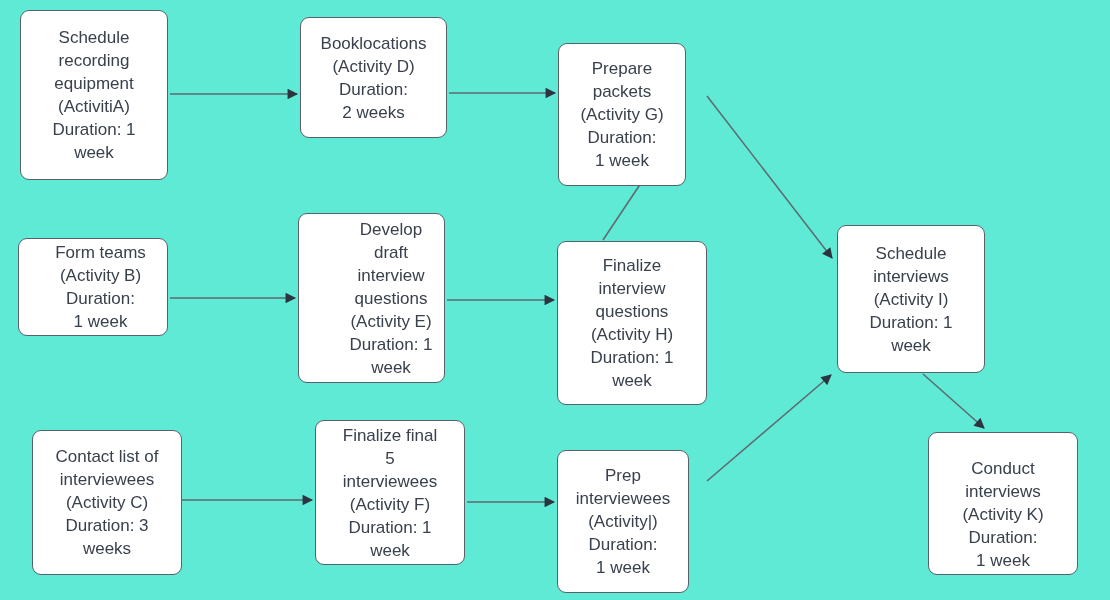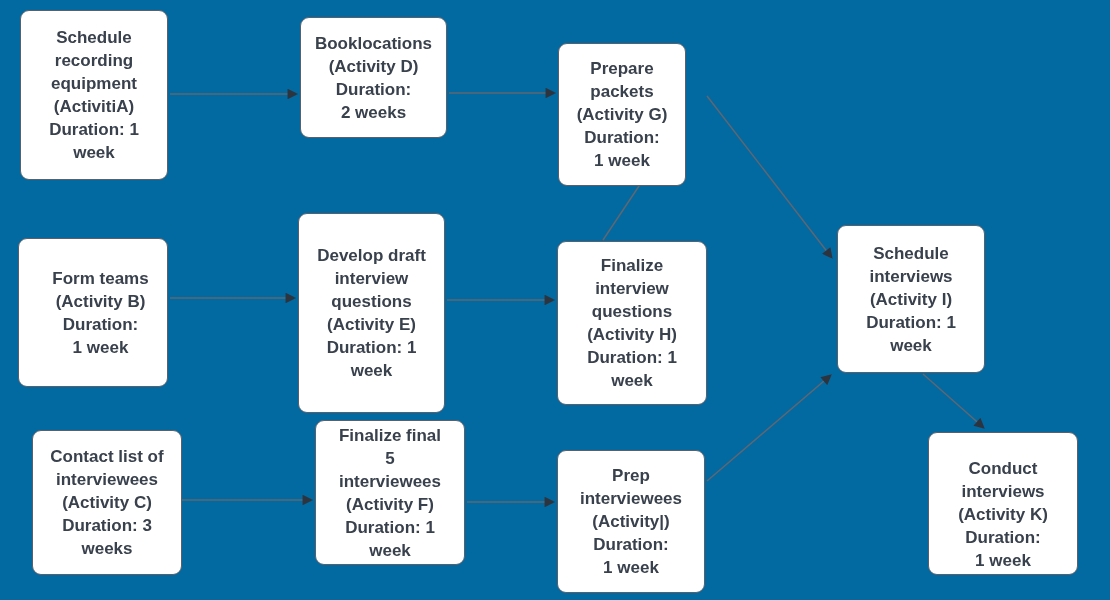--- a/index.html
+++ b/index.html
@@ -5,23 +5,22 @@
   html, body {
     margin: 0;
     padding: 0;
     background: #ffffff;
     font-family: "Liberation Sans", "DejaVu Sans", sans-serif;
   }
   .canvas {
     position: relative;
     width: 1110px;
     height: 600px;
-    background: #0369a1;
+    background: #5eead4;
     overflow: hidden;
-    font-weight: bold;
   }
   .edges-layer {
     position: absolute;
     left: 0;
     top: 0;
     width: 1110px;
     height: 600px;
     pointer-events: none;
   }
   .node {
@@ -83,28 +82,28 @@
   </div>
 
   <div class="node" style="left:558px; top:22px;  width:128px; height:143px;margin-top:21px;">
     <div class="node-label">Prepare
 packets
 (Activity G)
 Duration:
 1 week</div>
   </div>
 
-  <div class="node" style="left:18px;  top:238px; width:150px; height:149px;padding-left:15px;">
+  <div class="node" style="left:18px;  top:238px; width:150px; height:98px;padding-left:15px;">
     <div class="node-label">Form teams
 (Activity B)
 Duration:
 1 week</div>
   </div>
 
-  <div class="node" style="left:298px; top:213px; width:147px; height:200px;">
+  <div class="node" style="left:298px; top:213px; width:147px; height:170px;padding-left:39px;">
     <div class="node-label">Develop draft
 interview
 questions
 (Activity E)
 Duration: 1
 week</div>
   </div>
 
   <div class="node" style="left:557px; top:241px; width:150px; height:164px;">
     <div class="node-label">Finalize
@@ -133,21 +132,21 @@
 
   <div class="node" style="left:315px; top:420px; width:150px; height:145px;">
     <div class="node-label">Finalize final
 5
 interviewees
 (Activity F)
 Duration: 1
 week</div>
   </div>
 
-  <div class="node" style="left:557px; top:450px; width:148px; height:143px;">
+  <div class="node" style="left:557px; top:450px; width:132px; height:143px;">
     <div class="node-label">Prep
 interviewees
 (Activity|)
 Duration:
 1 week</div>
   </div>
 
   <div class="node" style="left:928px; top:432px; width:150px; height:143px;align-items:flex-end;">
     <div class="node-label">Conduct
 interviews

